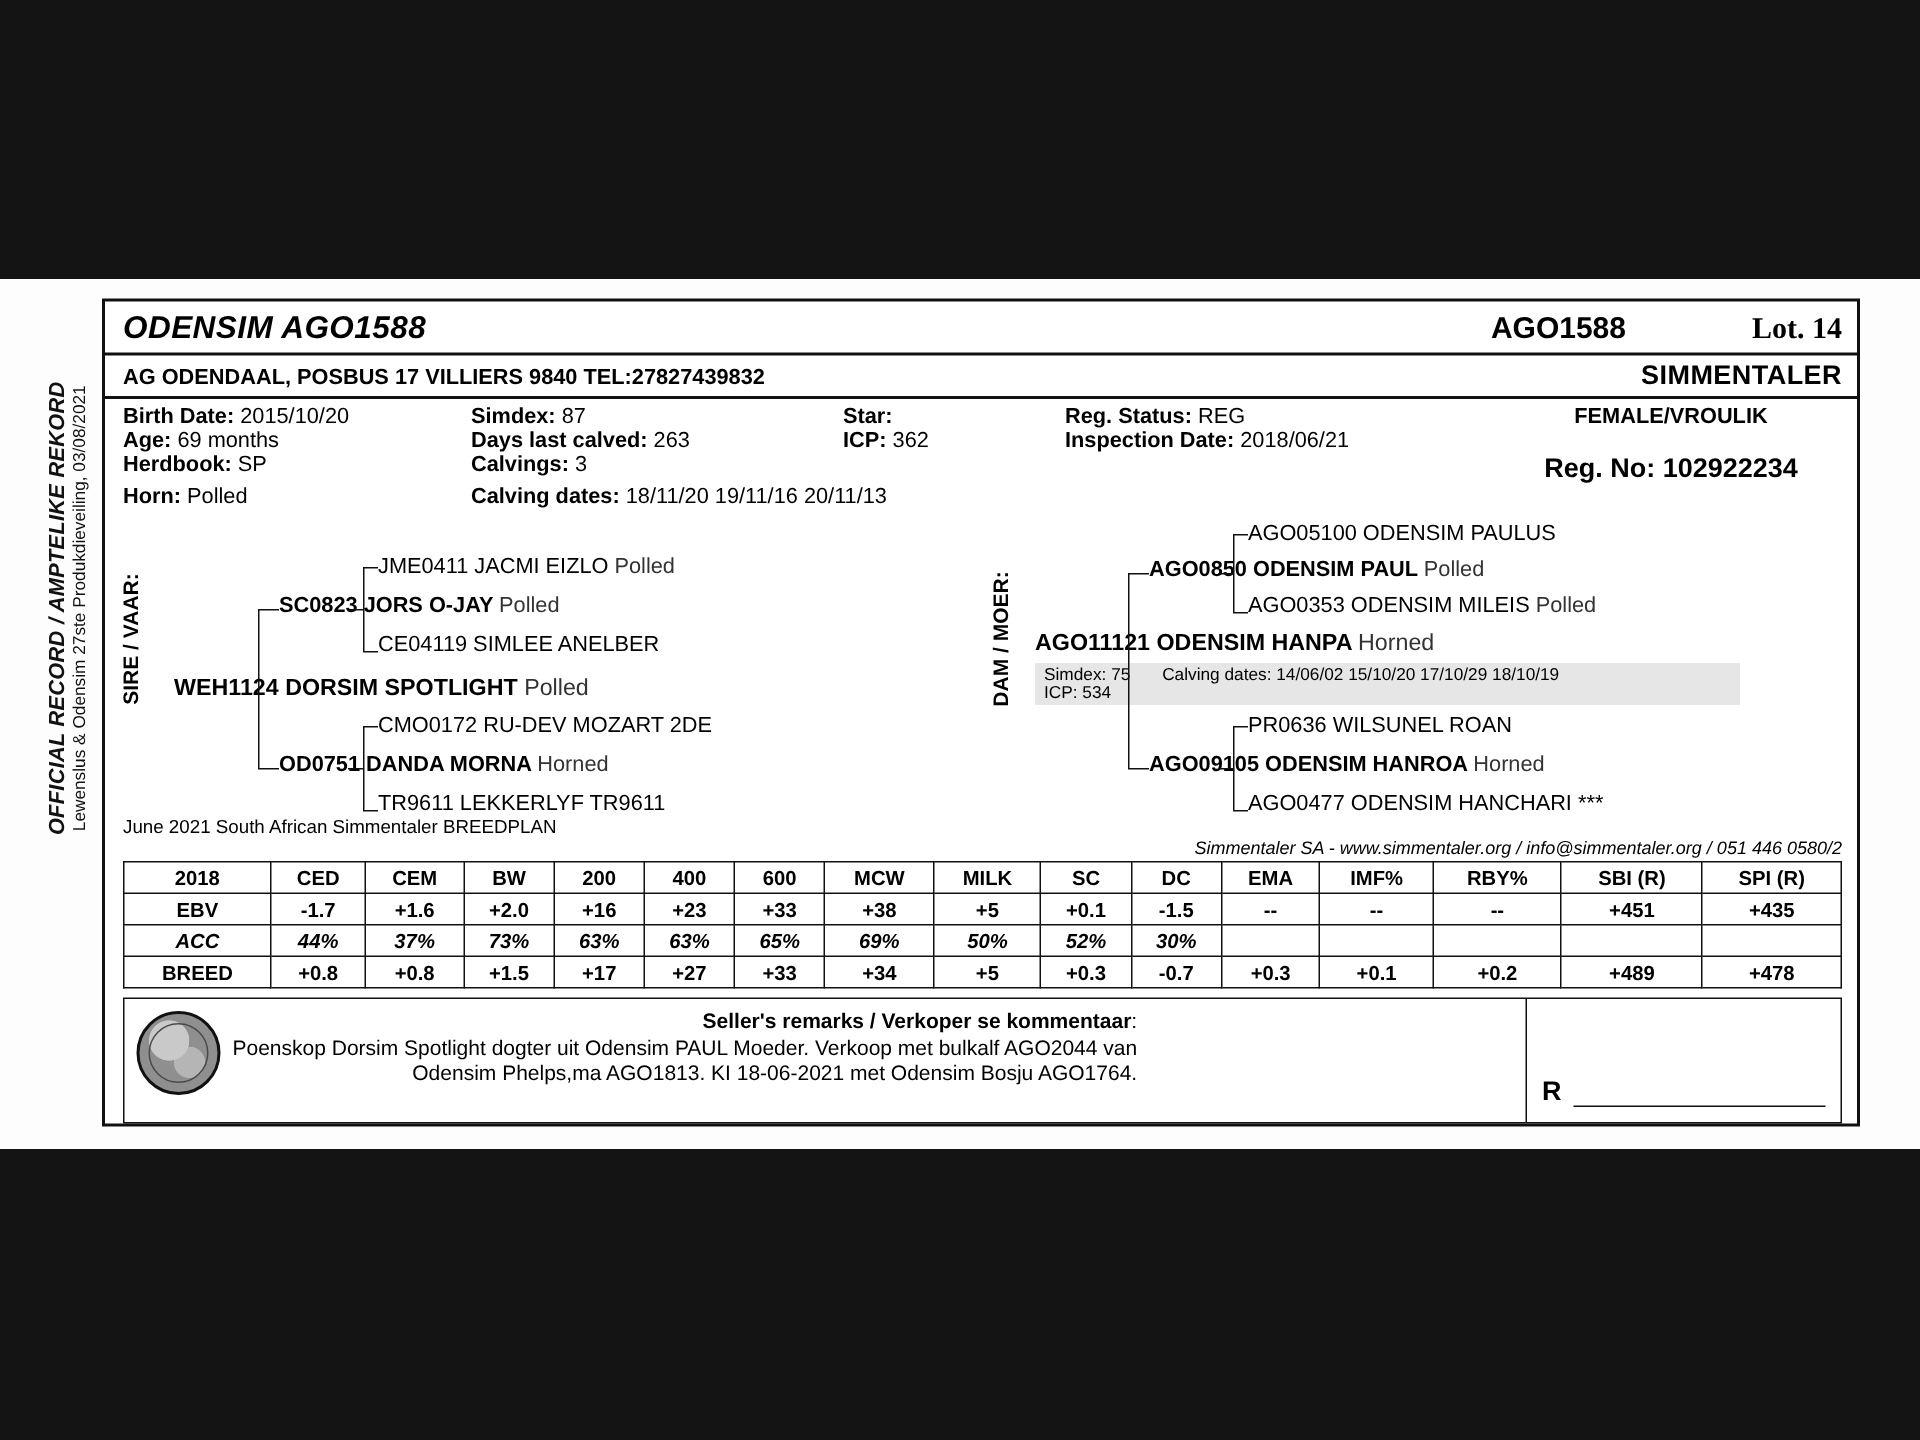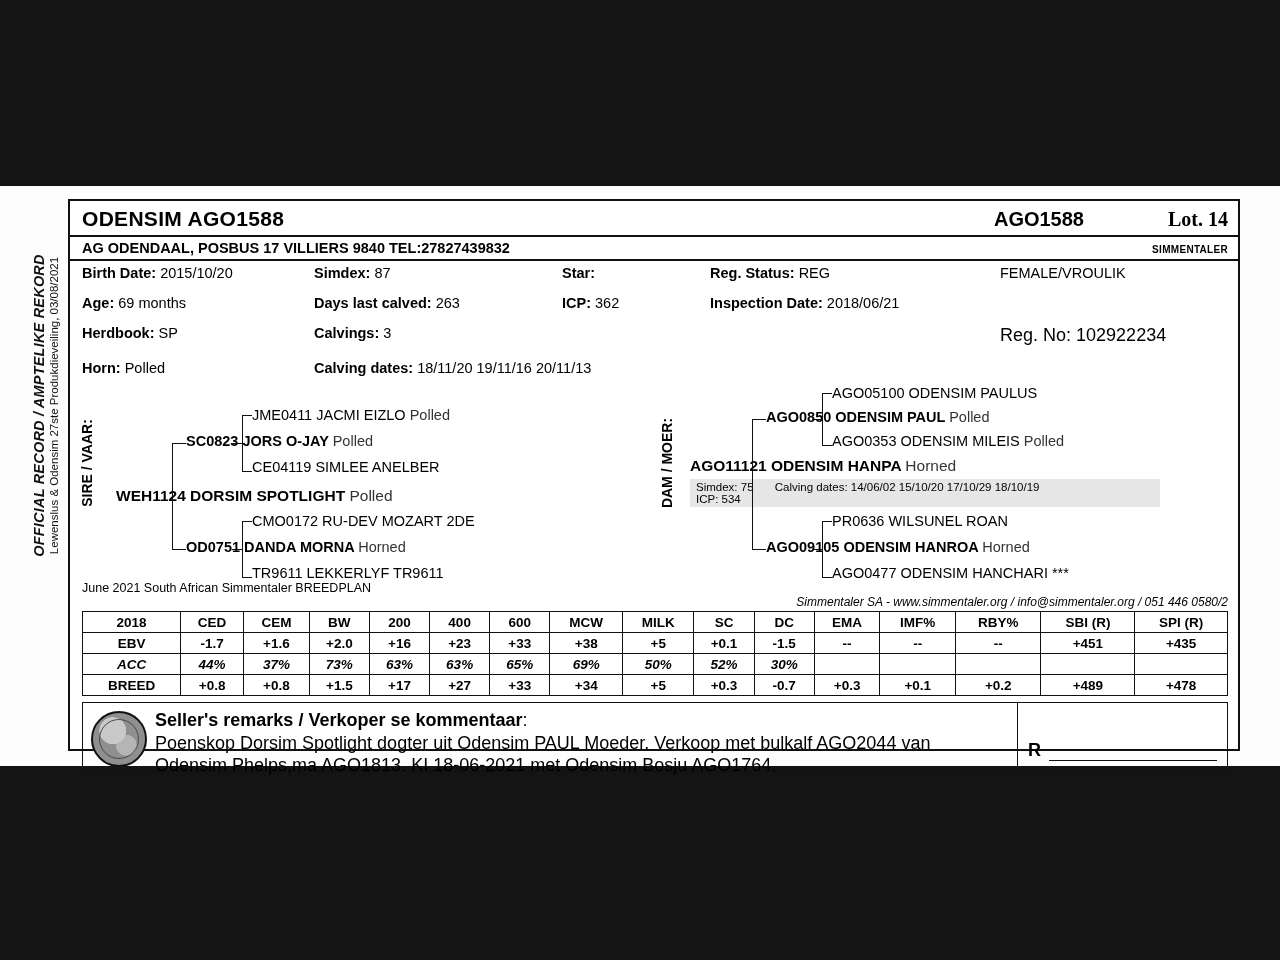--- a/index.html
+++ b/index.html
@@ -48,44 +48,44 @@
     background:#fff;
     display:flex;
     flex-direction:column;
   }
 
   
   .hdr-top {
     display:flex; align-items:flex-end;
     padding:6px 10px 2px 12px;
   }
-  .hdr-name { font-size:21px; font-weight:bold; letter-spacing:.3px; }
+  .hdr-name { font-size:21px; font-weight:bold; letter-spacing:.3px;font-style:italic; }
   .hdr-id { font-size:20px; font-weight:bold; margin-left:auto; margin-right:0; }
   .hdr-lot { font-size:20px; font-weight:bold; margin-left:84px;font-family:Liberation Serif, serif; }
   .hdr-rule { border-bottom:2px solid #111; margin:2px 0 0 0; }
 
   .hdr-addr {
     display:flex; align-items:baseline;
     padding:3px 10px 3px 12px;
     font-size:14.5px; font-weight:bold;gap:18px;
   }
-  .hdr-addr .breed { margin-left:auto; font-size:10px; font-weight:bold; letter-spacing:.3px; }
+  .hdr-addr .breed { margin-left:auto; font-size:18px; font-weight:bold; letter-spacing:.3px; }
 
   
   .facts {
     border-top:2px solid #111;
     padding:4px 10px 2px 12px;
     display:grid;
     grid-template-columns: 232px 248px 148px 290px 1fr;
     font-size:14.5px;
-    row-gap:14px;
+    row-gap:0;
   }
   .facts b { font-weight:bold; }
   .facts .cell { white-space:nowrap; }
-  .facts .right { text-align:left; font-weight:normal; }
+  .facts .right { text-align:center; font-weight:bold; }
   .facts .right.small { font-size:18px; }
   .wide-dates { grid-column: 2 / 4; white-space:nowrap; }
 
   
   .ped {
     display:flex;
     border-top:1px solid transparent;
     padding:4px 8px 0 4px;
     gap:4px;
     position:relative;
@@ -163,21 +163,21 @@
     flex:0 0 56px;
     position:relative;
     overflow:hidden;
   }
   .logo:after {
     content:"";
     position:absolute; inset:6px;
     border-radius:50%;
     border:1.5px solid #4a4a4a;
   }
-  .rem-txt { font-size:18px; line-height:1.25; padding-top:2px; }
+  .rem-txt { font-size:14px; line-height:1.25; padding-top:2px;text-align:right; }
   .rem-txt .ttl { font-weight:bold; }
   .rem-side {
     flex:0 0 210px;
     border-left:1.6px solid #111;
     display:flex; align-items:flex-end;
     padding:0 10px 10px 10px;
   }
   .rem-side .rlab { font-weight:bold; font-size:18px; margin-right:8px; }
   .rem-side .rline { flex:1 1 auto; border-bottom:1.4px solid #111; height:14px; }
 </style>

